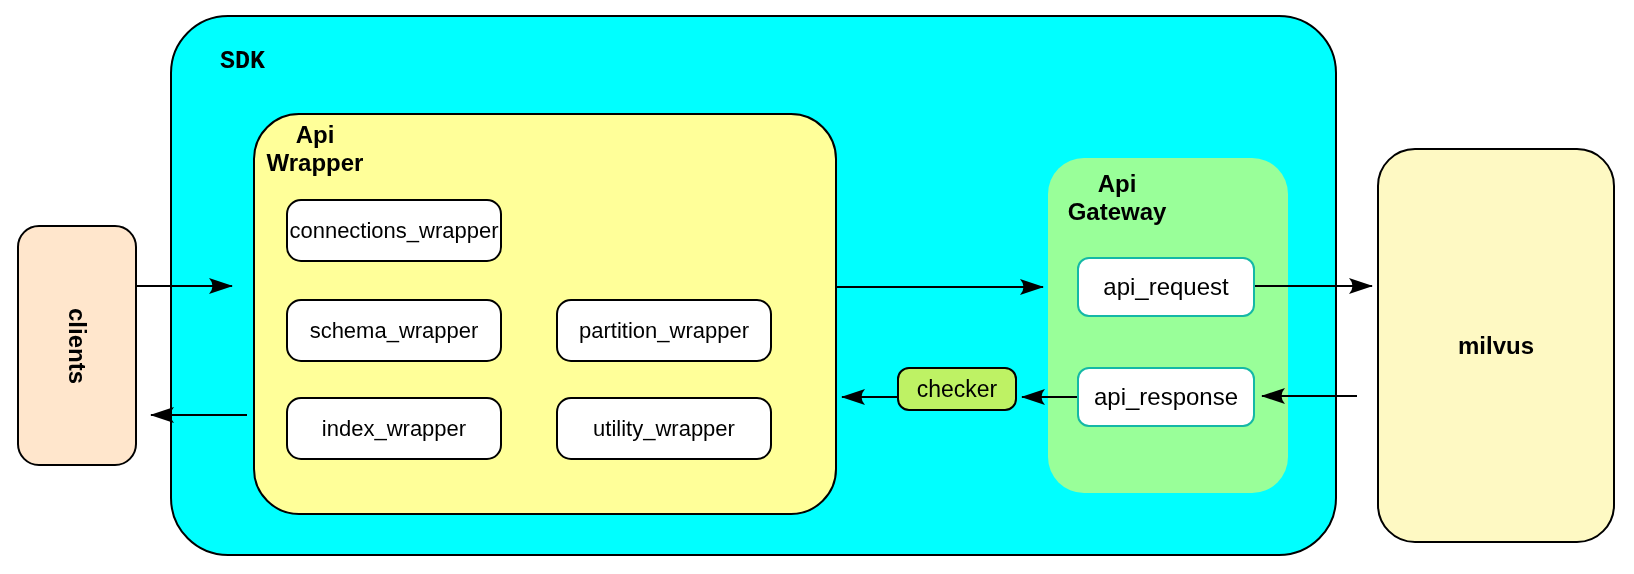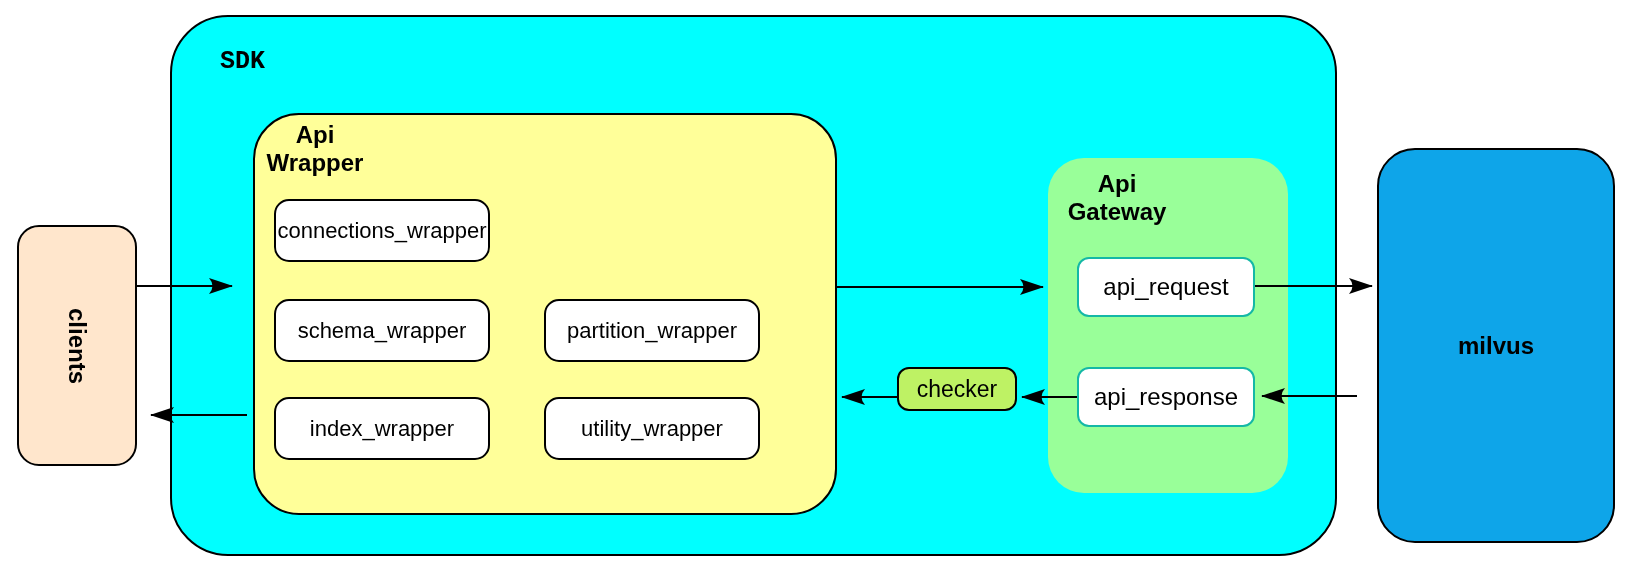--- a/index.html
+++ b/index.html
@@ -15,38 +15,38 @@
   #clients .vlabel{transform:rotate(90deg);font-weight:bold;font-size:24px;white-space:nowrap;}
   
   #sdk{left:170px;top:15px;width:1167px;height:541px;background:#00FFFF;border-radius:58px;}
   #sdk-label{position:absolute;left:48px;top:30px;font-weight:bold;font-size:25px;font-family:Liberation Mono, monospace;}
   
   #api-wrapper{left:253px;top:113px;width:584px;height:402px;background:#FFFF99;border-radius:46px;}
   #api-wrapper-label{position:absolute;left:10px;top:6px;width:100px;text-align:center;
     font-weight:bold;font-size:24px;line-height:1.15;white-space:pre-line;}
   .module{position:absolute;width:216px;height:63px;background:#FFFFFF;border:2px solid #000;
     border-radius:15px;display:flex;align-items:center;justify-content:center;
-    font-size:22px;white-space:nowrap;box-sizing:border-box;}
+    font-size:22px;white-space:nowrap;box-sizing:border-box;margin-left:12px;}
   .m-c1{left:19px;}  .m-c2{left:289px;}
   .m-r1{top:84px;}   .m-r2{top:184px;}  .m-r3{top:282px;}
   
   #checker{left:897px;top:367px;width:120px;height:44px;background:#bef264;border-radius:12px;
     display:flex;align-items:center;justify-content:center;font-size:23px;}
   
   #api-gateway{left:1048px;top:158px;width:240px;height:335px;background:#99FF99;
     border:none;border-radius:36px;}
   #api-gateway-label{position:absolute;left:17px;top:12px;width:104px;text-align:center;
     font-weight:bold;font-size:24px;line-height:1.15;white-space:pre-line;}
   .gw-node{position:absolute;left:29px;width:178px;height:60px;background:#FFFFFF;
     border:2px solid #14b8a6;border-radius:12px;display:flex;align-items:center;justify-content:center;
     font-size:24px;box-sizing:border-box;}
   #api-request{top:99px;}
   #api-response{top:209px;}
   
-  #milvus{left:1377px;top:148px;width:238px;height:395px;background:#0ea5e9;border-radius:38px;
+  #milvus{left:1377px;top:148px;width:238px;height:395px;background:#fef9c3;border-radius:38px;
     display:flex;align-items:center;justify-content:center;font-weight:bold;font-size:24px;}
   
   #arrows{position:absolute;left:0;top:0;width:1634px;height:574px;pointer-events:none;}
   #arrows line{stroke:#000;stroke-width:2;}
 </style>
 </head>
 <body>
 
 <div id="canvas">
 

